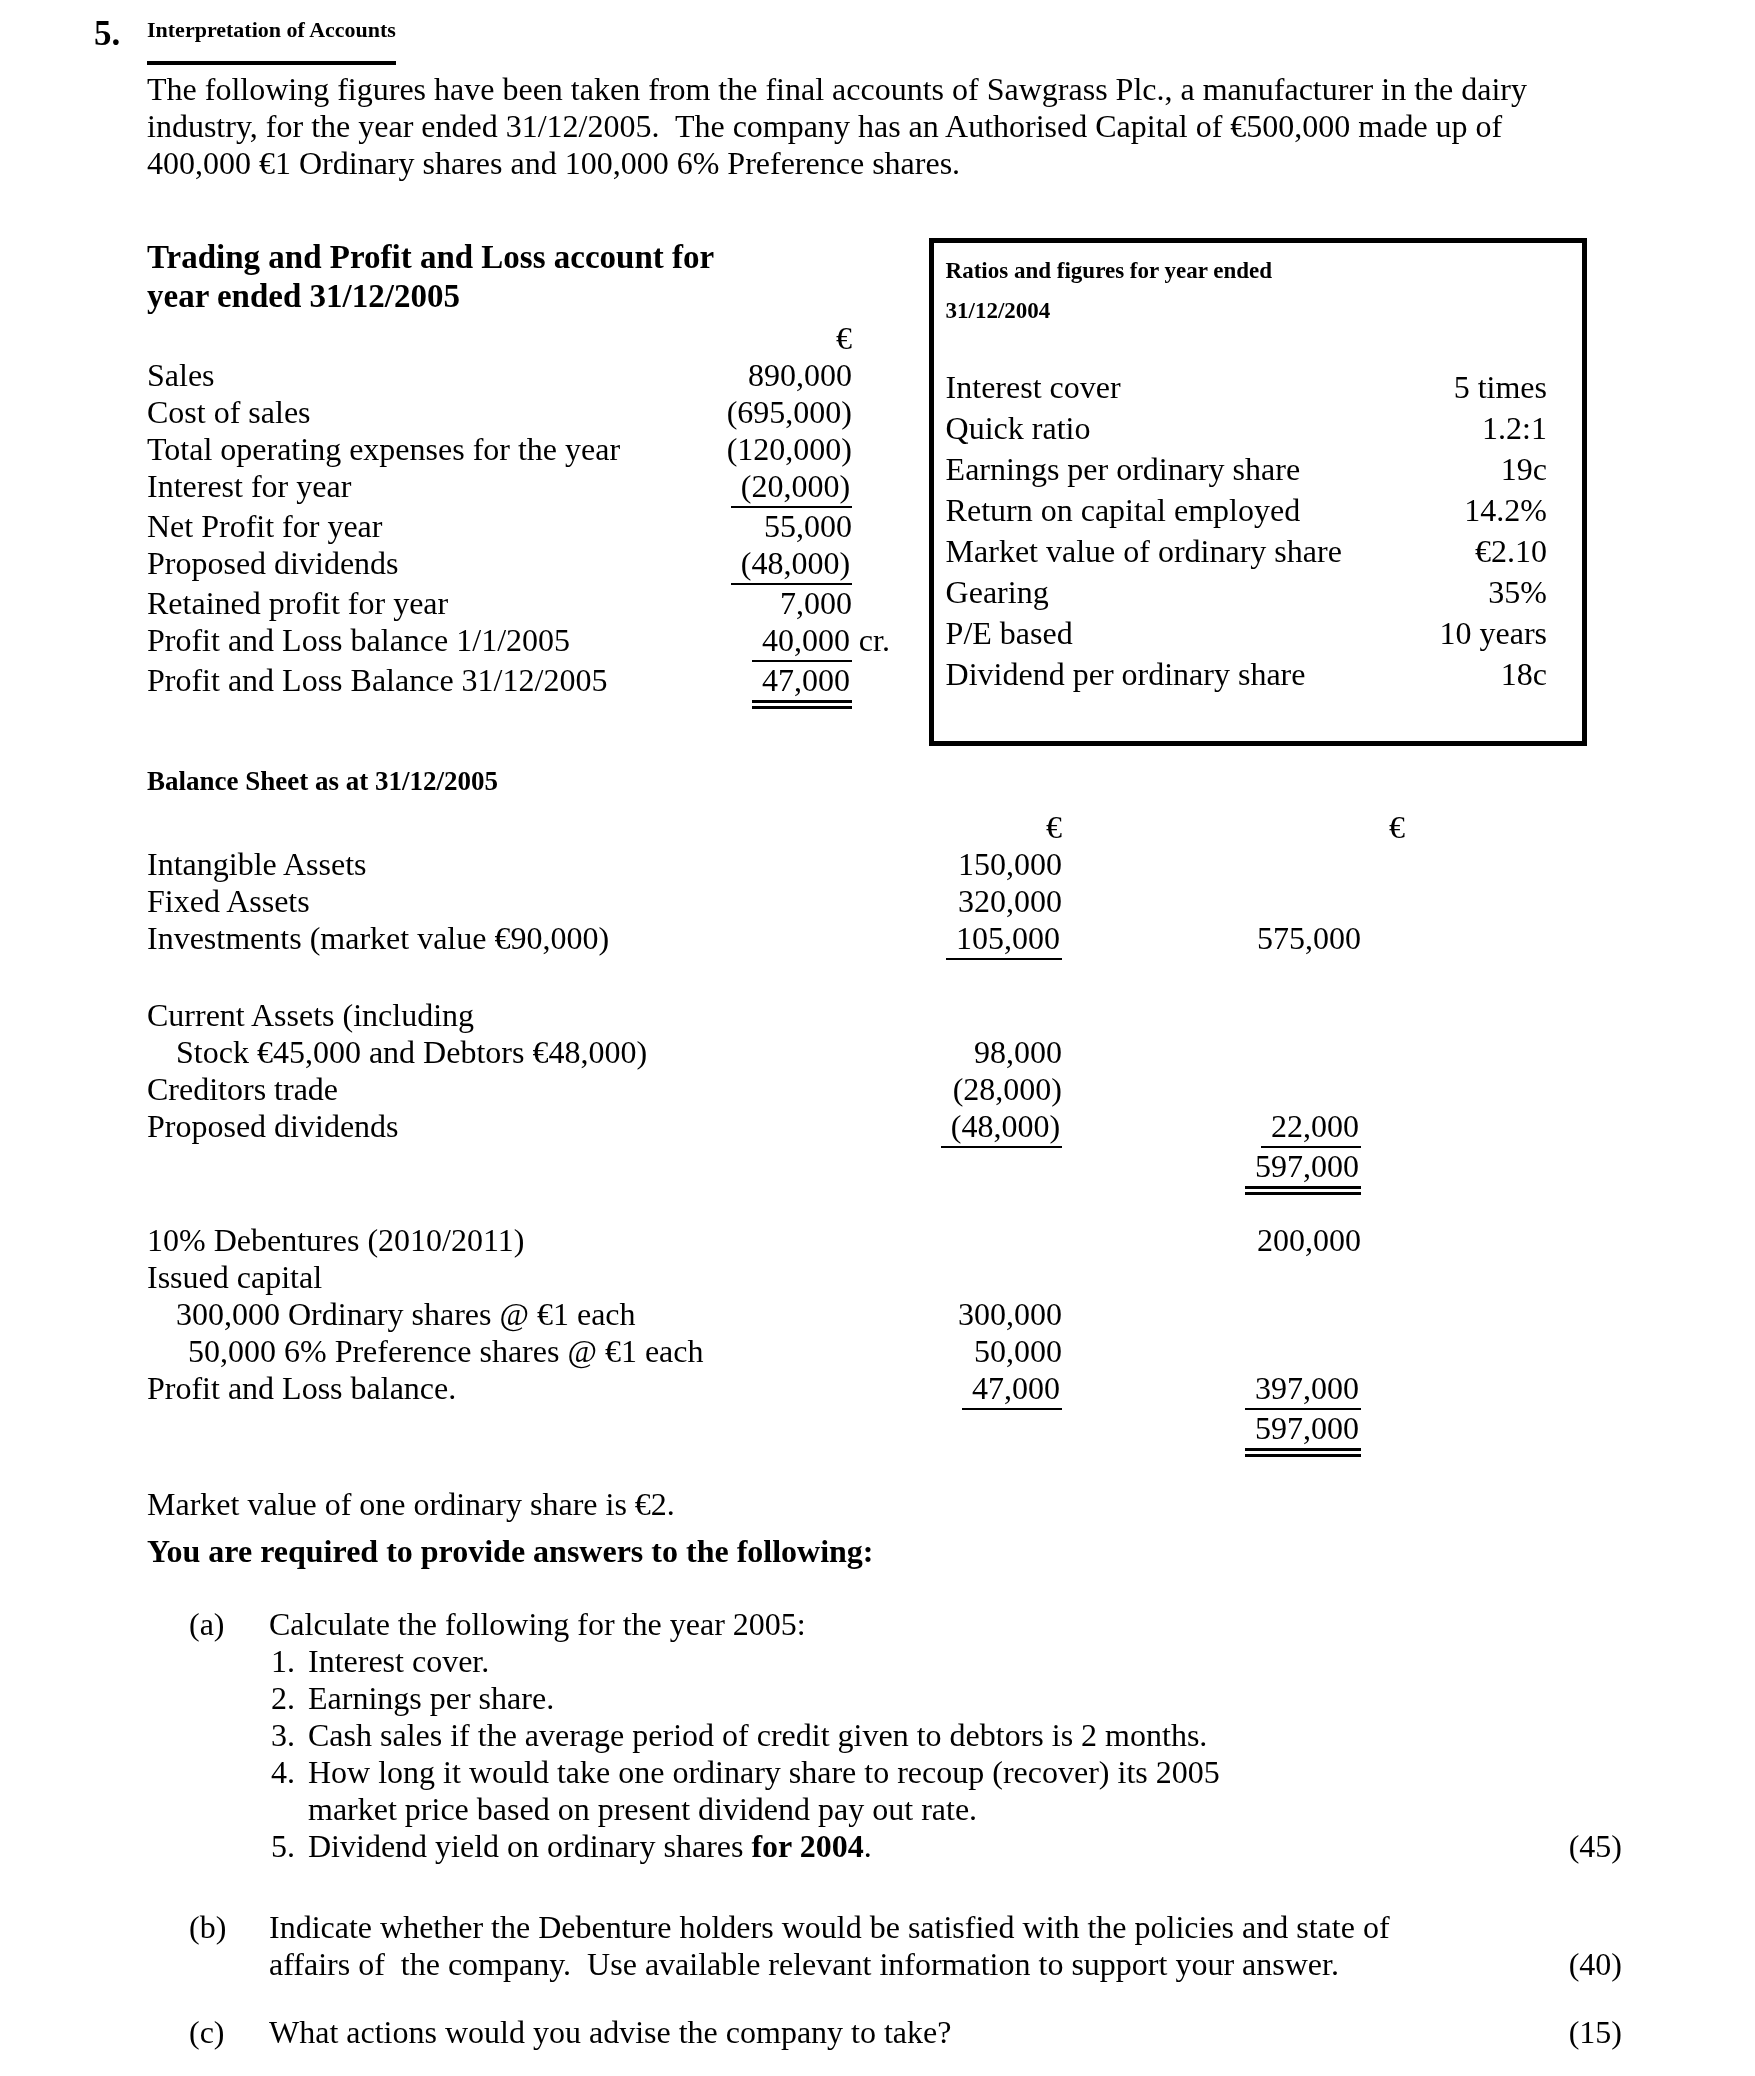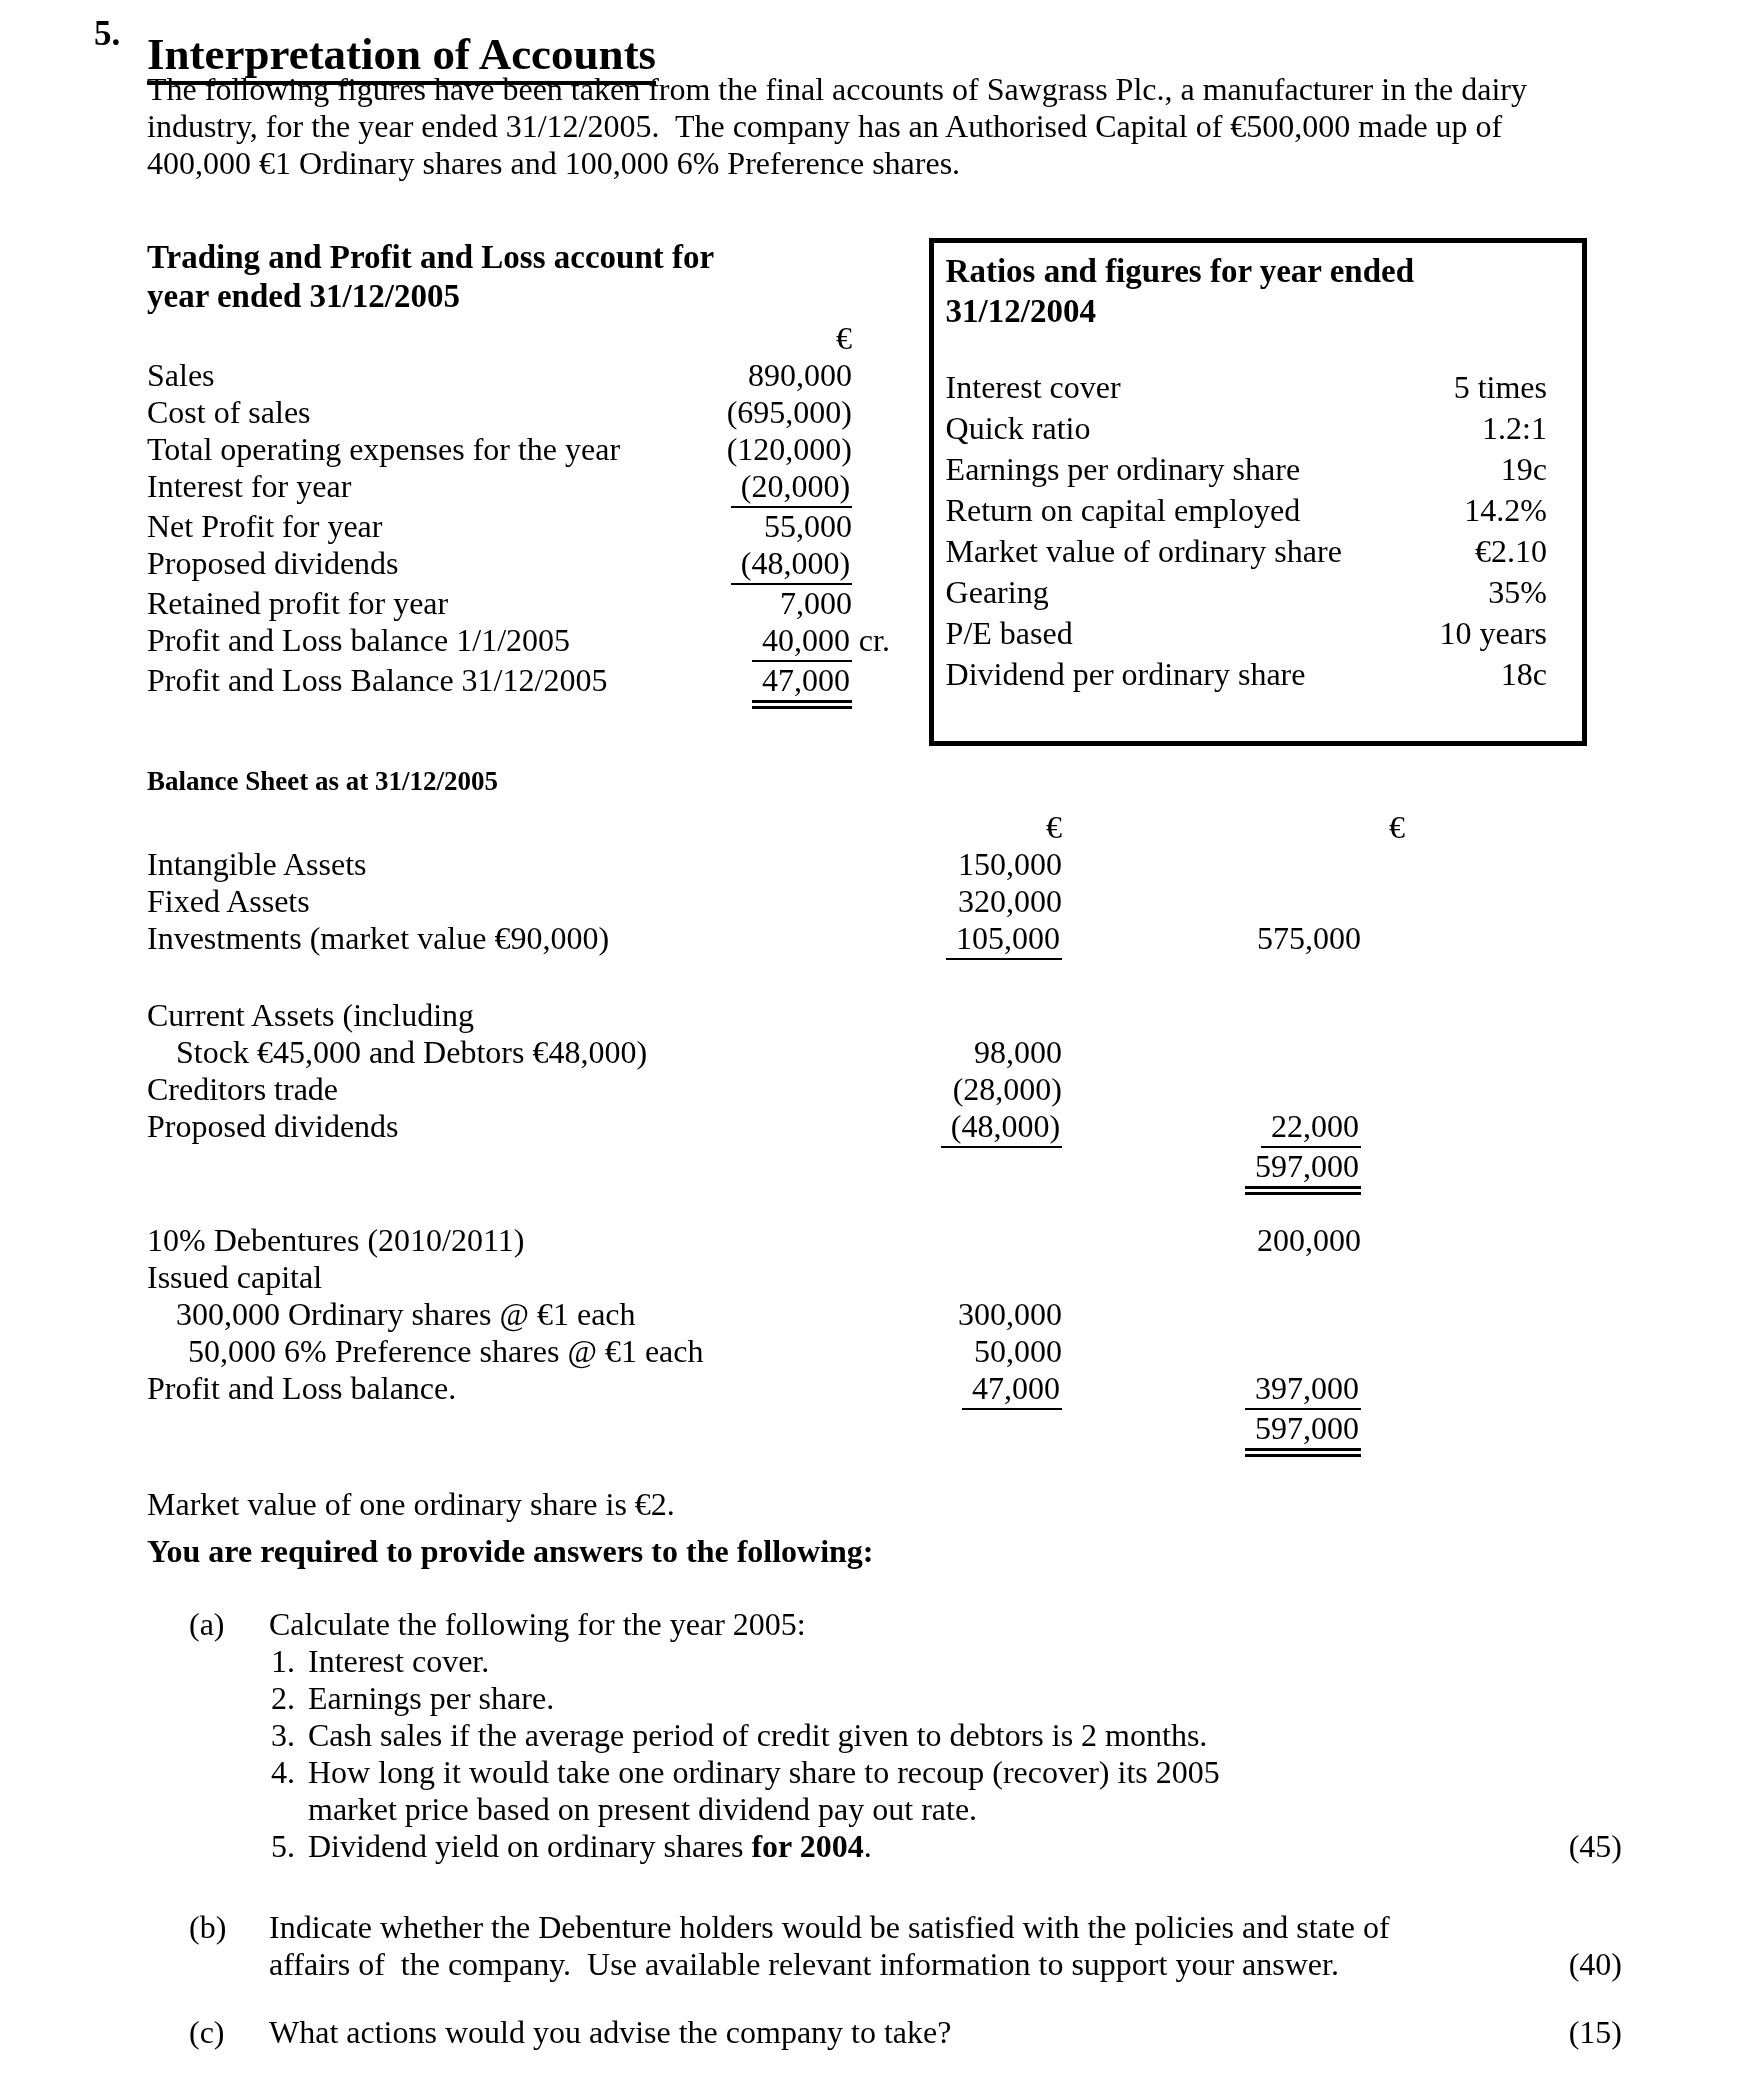--- a/index.html
+++ b/index.html
@@ -5,39 +5,39 @@
   html,body{margin:0;padding:0;}
   body{
     width:1755px;height:2077px;position:relative;overflow:hidden;
     background:#ffffff;color:#000000;
     font-family:"Liberation Serif","DejaVu Serif",serif;
     font-size:32px;
   }
   .b{font-weight:bold;}
   
   #qnum{position:absolute;left:94px;top:13.5px;font-weight:bold;font-size:35px;}
-  #ptitle{position:absolute;left:147px;top:28px;font-weight:bold;font-size:45px;
-    border-bottom:4.8px solid #000;padding-bottom:1px;}
+  #ptitle{position:absolute;left:147px;top:17px;font-weight:bold;font-size:22px;
+    border-bottom:4.8px solid #000;padding-bottom:18px;}
   
   #intro{position:absolute;left:147px;top:71px;width:1400px;line-height:37px;white-space:pre-wrap;}
   
   #pnl{position:absolute;left:147px;top:238px;width:927px;}
   #pnl .hd{font-weight:bold;font-size:33px;line-height:39px;}
   .prow{display:flex;line-height:37px;}
   .prow .lbl{flex:0 0 541px;}
   .prow .val{flex:0 0 164px;text-align:right;}
   .prow .sfx{flex:0 0 77px;padding-left:6.8px;}
   .prow .cur{padding-right:53px;}
   .currow{margin-top:3.9px;}
   .u1{display:inline-block;border-bottom:2.9px solid #000;padding:0 1.9px 1px 9.7px;}
   .u2{display:inline-block;border-bottom:9.7px double #000;padding:0 1.9px 1px 9.7px;}
   
   #ratios{position:absolute;left:929px;top:238px;width:658px;height:508px;
     border:5.8px solid #000;box-sizing:border-box;padding:7.7px 35px 0 11.6px;}
-  #ratios .hd{font-weight:bold;font-size:33px;line-height:40px;}
+  #ratios .hd{font-weight:bold;font-size:23px;line-height:40px;}
   #ratios .rows{margin-top:36px;}
   .rrow{display:flex;justify-content:space-between;line-height:41px;}
   
   #bs{position:absolute;left:147px;top:762px;width:1215px;}
   #bs .hd{font-weight:bold;font-size:27px;line-height:39px;}
   .brow{display:flex;line-height:37px;}
   .brow .lbl{flex:0 0 761px;}
   .brow .c1{flex:0 0 154px;text-align:right;}
   .brow .c2{flex:0 0 299px;text-align:right;}
   .ind1 .lbl{padding-left:29px;box-sizing:border-box;}

